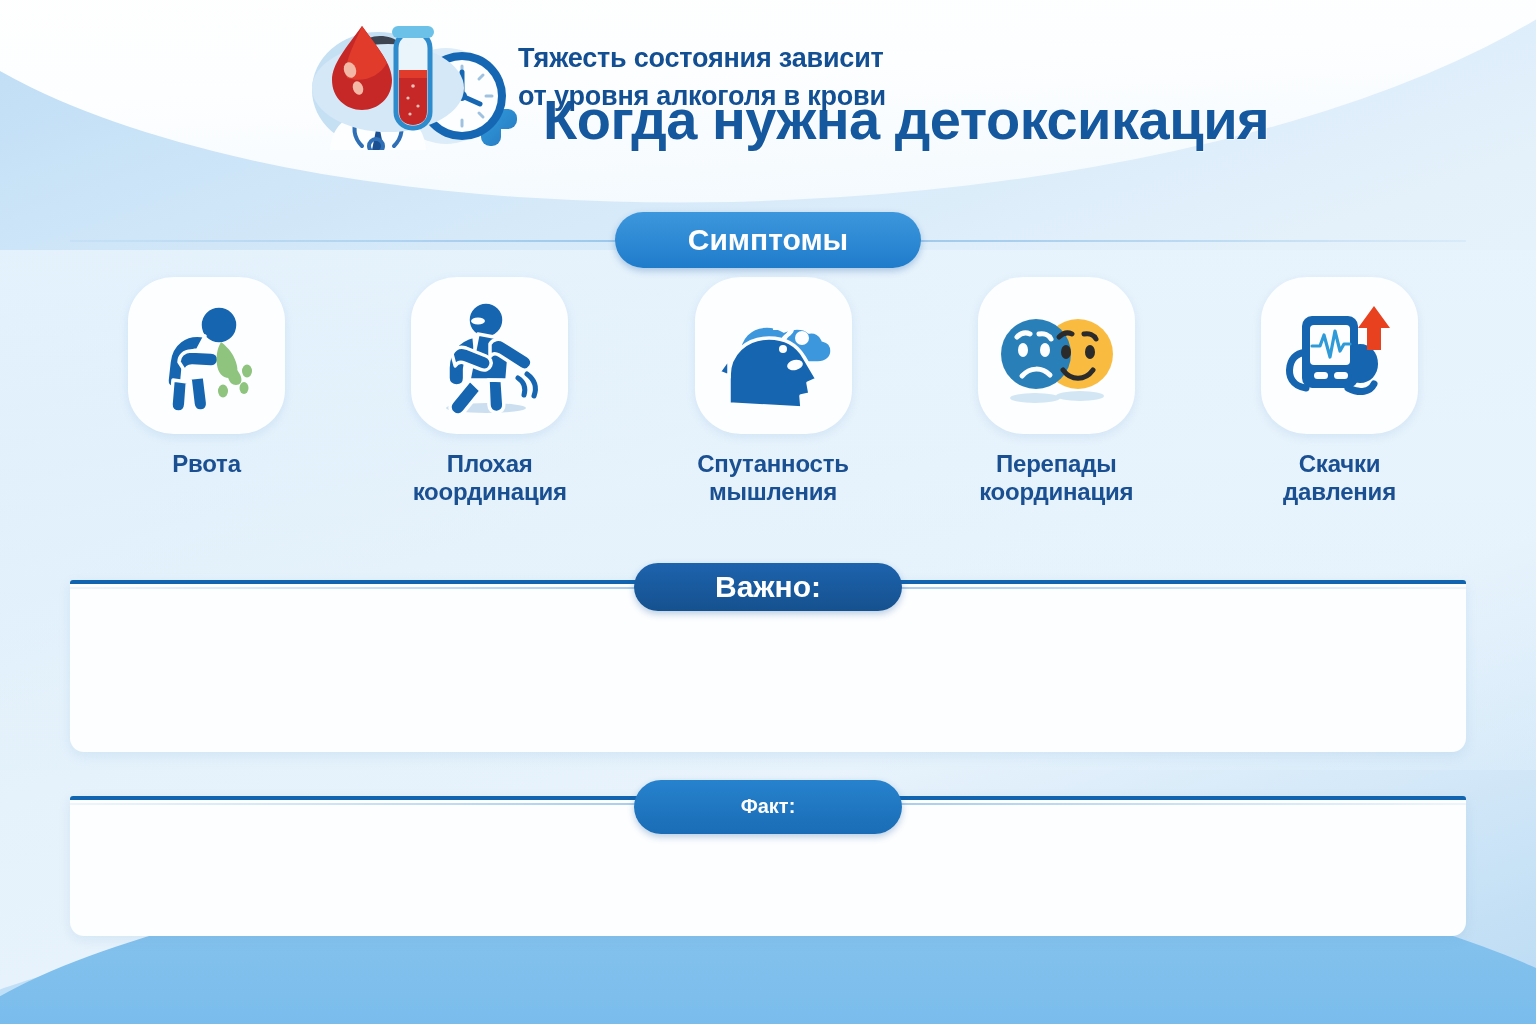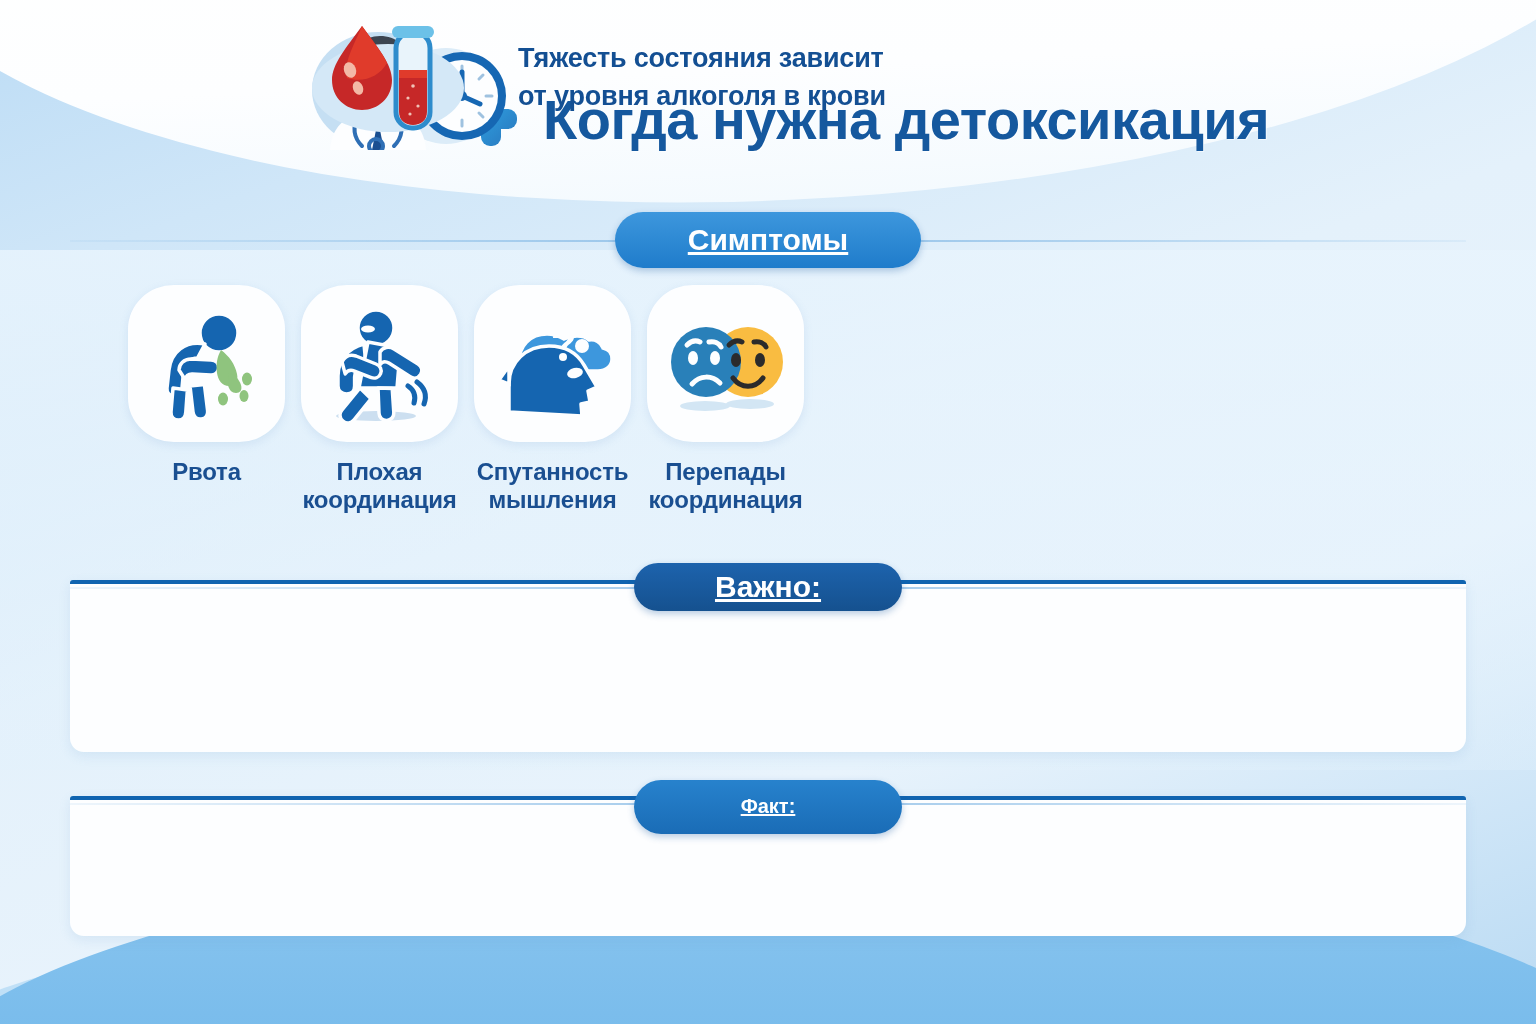--- a/index.html
+++ b/index.html
@@ -65,32 +65,31 @@
 
   
   .section-head { position:absolute; width:100%; display:flex; justify-content:center;
                   align-items:center; }
   .rule { position:absolute; left:70px; right:70px; top:50%; height:2px;
           background:linear-gradient(90deg,rgba(150,196,234,.15),rgba(120,178,226,.75),rgba(150,196,234,.15)); }
   .pill {
     position:relative; z-index:2; color:#fff; font-weight:bold;
     border-radius:40px; display:flex; align-items:center; justify-content:center;
     box-shadow:0 3px 7px rgba(25,90,160,.30);
-    text-decoration:underline;
   }
   .pill-sympt { background:linear-gradient(180deg,#3d97dd 0%,#1f7ccb 100%);
                 width:306px; height:56px; font-size:30px; }
   .pill-imp   { background:linear-gradient(180deg,#1d63ad 0%,#15518f 100%);
                 width:268px; height:48px; font-size:30px; }
   .pill-fact  { background:linear-gradient(180deg,#2782cd 0%,#1a6cb6 100%);
                 width:268px; height:54px; font-size:20px;margin-top:7px; }
 
   
-  .symptoms { position:absolute; left:120px; top:285px; width:1306px;
-              display:flex; }
+  .symptoms { position:absolute; left:120px; top:277px; width:1306px;
+              display:flex; justify-content:space-between; }
   .sym { width:173px; display:flex; flex-direction:column; align-items:center; }
   .sym-card {
     width:157px; height:157px; background:#fdfeff;
     border-radius:46px/44px;
     box-shadow:0 3px 10px rgba(90,145,195,.14);
     display:flex; align-items:center; justify-content:center;
   }
   .sym-card svg { width:128px; height:128px; display:block; }
   .sym-label {
     margin-top:16px; text-align:center; color:#1a4f91; font-weight:bold;
@@ -244,20 +243,39 @@
           <path d="M71 78 c8 11 22 11 30 0"></path>
         </g>
       </svg>
     </div>
     <div class="sym-label">
       <div>Перепады</div>
         <div>координация</div>
     </div>
   </div>
 
+  <div class="sym">
+    <div class="sym-card">
+      <svg viewBox="0 0 128 128">
+        <path d="M30 96 c-14 -2 -18 -12 -16 -22 c2 -10 10 -14 20 -14" fill="none" stroke="#1565b0" stroke-width="7" stroke-linecap="round"></path>
+        <path d="M72 96 c12 6 22 4 26 -4" fill="none" stroke="#1565b0" stroke-width="7" stroke-linecap="round"></path>
+        <rect x="26" y="24" width="56" height="72" rx="10" fill="#1565b0"></rect>
+        <rect x="34" y="33" width="40" height="40" rx="4" fill="#fdfeff"></rect>
+        <path d="M36 54 l8 0 l4 -11 l6 22 l5 -26 l5 20 l4 -7 l6 0" fill="none" stroke="#2e9bd8" stroke-width="3.2" stroke-linejoin="round" stroke-linecap="round"></path>
+        <rect x="38" y="80" width="14" height="7" rx="3.5" fill="#fdfeff"></rect>
+        <rect x="58" y="80" width="14" height="7" rx="3.5" fill="#fdfeff"></rect>
+        <path d="M84 52 c10 0 18 8 18 20 c0 11 -8 19 -18 19 c-6 0 -9 -3 -9 -9 l0 -22 c0 -5 3 -8 9 -8 z" fill="#1565b0"></path>
+        <path d="M98 14 l16 22 l-9 0 l0 22 l-14 0 l0 -22 l-9 0 z" fill="#e8411f"></path>
+      </svg>
+    </div>
+    <div class="sym-label">
+      <div>Скачки</div>
+        <div>давления</div>
+    </div>
+  </div>
 </div>
 
 <div class="panel" id="panel-important"></div>
 <div class="section-head" style="top:560px;height:54px;">
   <div class="rule"></div>
   <div class="pill pill-imp">Важно:</div>
 </div>
 <div class="panel-inner" id="imp-inner">
   <div class="illus">
     <svg width="230" height="132" viewBox="0 0 230 132">

